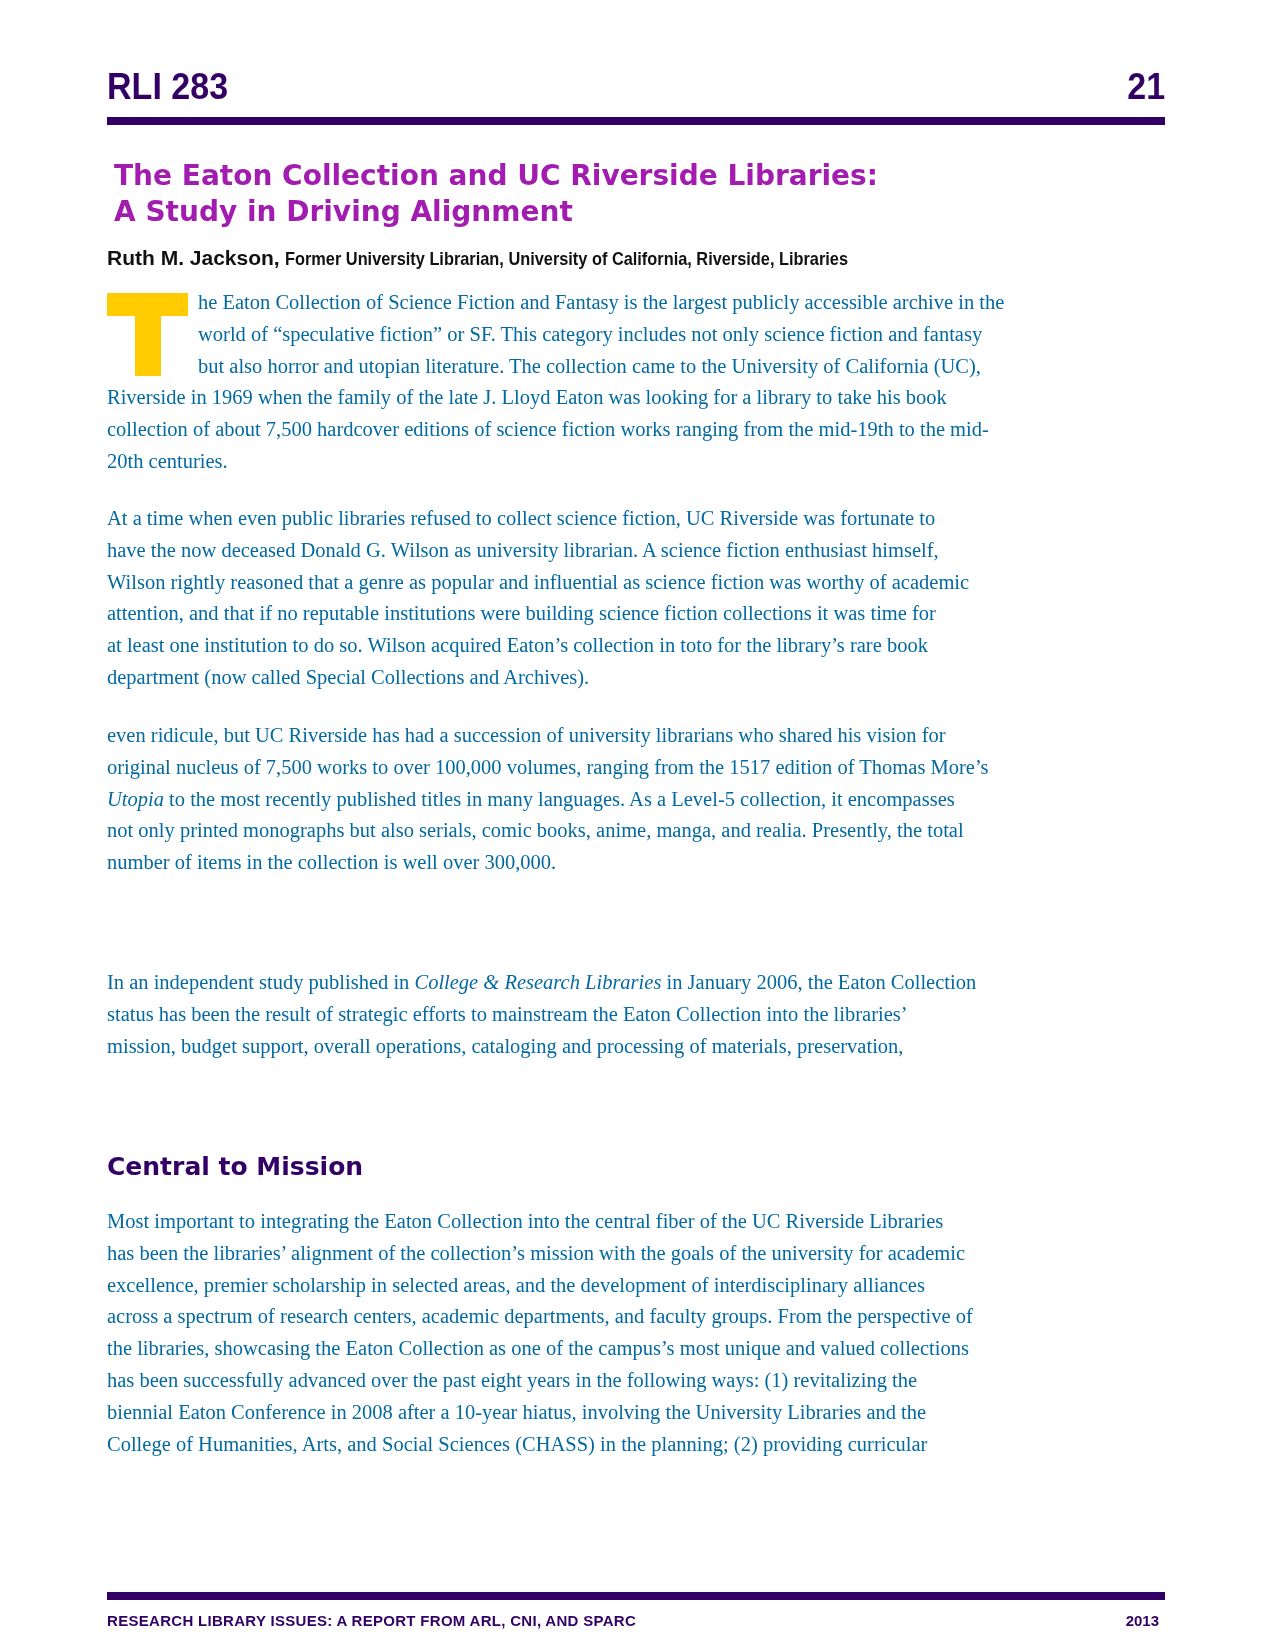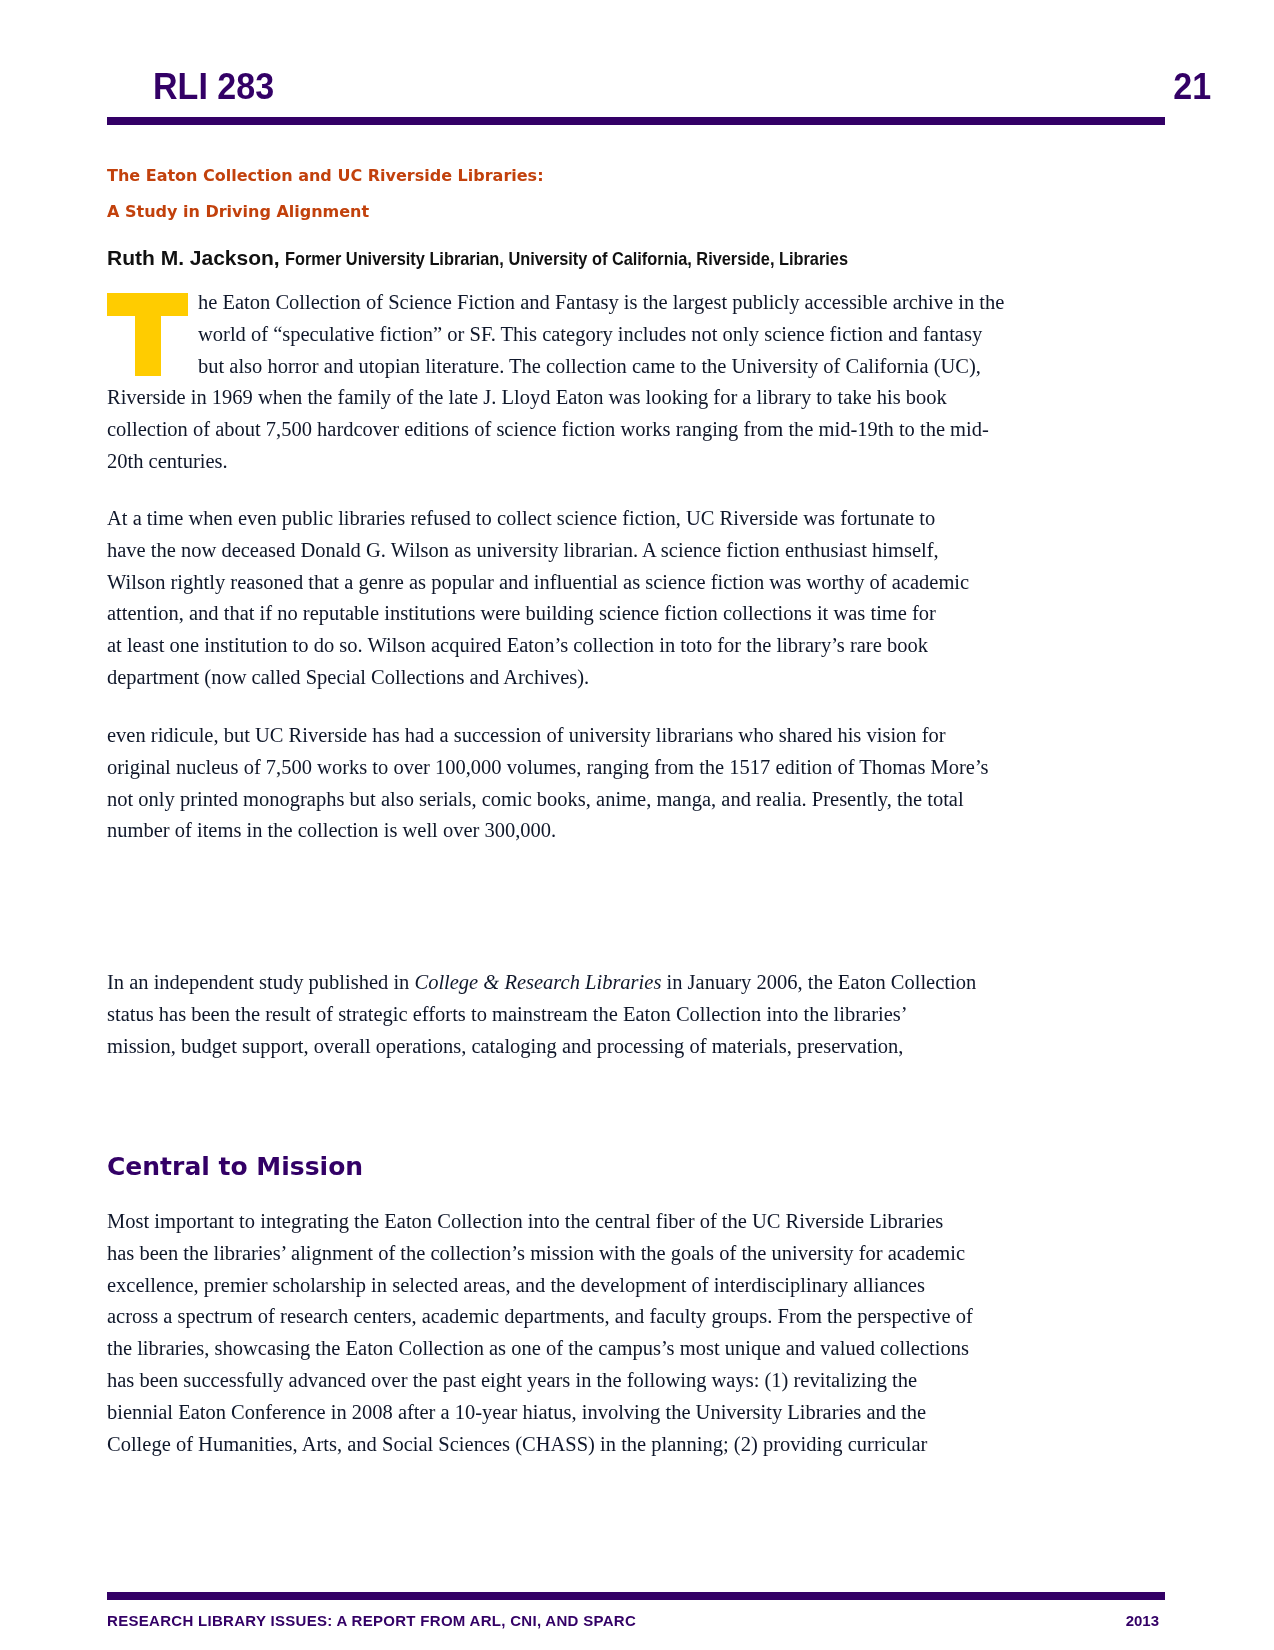--- a/index.html
+++ b/index.html
@@ -1,26 +1,26 @@
 <!DOCTYPE html>
 <html><head>
 <meta charset="utf-8">
 <style>
   html, body { margin: 0; padding: 0; background: #ffffff; }
   body { width: 1274px; height: 1650px; position: relative; overflow: hidden; }
   .page { position: absolute; left: 107px; top: 0; width: 1058px; }
-  .header { position: absolute; top: 66px; left: 0; width: 1058px; height: 44px; margin-left: 46px; }
+  .header { position: absolute; top: 66px; left: 0; width: 1058px; height: 44px; }
   .header .issue { position: absolute; left: 0; top: 0; font-family: "Liberation Sans", sans-serif; font-weight: bold; font-size: 37px; color: #330066; letter-spacing: 0px; transform: scaleX(0.92); transform-origin: left; }
   .header .pageno { position: absolute; right: 0; top: 0; font-family: "Liberation Sans", sans-serif; font-weight: bold; font-size: 37px; color: #330066; transform: scaleX(0.92); transform-origin: right; }
   .rule-top { position: absolute; top: 117px; left: 0; width: 1058px; height: 8px; background: #330066; }
-  .title { position: absolute; top: 158px; left: 0; font-family: "DejaVu Sans", sans-serif; font-weight: bold; font-size: 16px; line-height: 36px; color: #c2410c; }
+  .title { position: absolute; top: 158px; left: 7px; font-family: "DejaVu Sans", sans-serif; font-weight: bold; font-size: 28px; line-height: 36px; color: #a21caf; }
   .byline { position: absolute; top: 246px; left: 0; font-family: Liberation Sans, sans-serif; font-size: 19px; color: #111; white-space: nowrap; }
   .byline .name { font-weight: bold; font-size: 21px; }
   .byline .affil { font-weight: bold; display: inline-block; transform: scaleX(0.86); transform-origin: left; }
-  .body { position: absolute; left: 0; width: 1058px; font-family: "Liberation Serif", serif; font-size: 20.5px; line-height: 31.8px; color: #0f172a; }
+  .body { position: absolute; left: 0; width: 1058px; font-family: "Liberation Serif", serif; font-size: 20.5px; line-height: 31.8px; color: #0369a1; }
   .p1 { top: 287px; }
   .dropcap { float: left; width: 81px; height: 83px; margin: 6px 10px 0 0; position: relative; }
   .dropcap .bar { position: absolute; left: 0; top: 0; width: 81px; height: 23px; background: #ffcc00; }
   .dropcap .stem { position: absolute; left: 28px; top: 0; width: 26px; height: 83px; background: #ffcc00; }
   .p2 { top: 503px; }
   .p3 { top: 720px; }
   .p4 { top: 967px; }
   .section-head { position: absolute; top: 1152px; left: 0; font-family: "DejaVu Sans", sans-serif; font-weight: bold; font-size: 25px; color: #330066; }
   .p5 { top: 1206px; }
   .rule-bottom { position: absolute; top: 1592px; left: 0; width: 1058px; height: 8px; background: #330066; }
@@ -70,20 +70,21 @@
     <span class="line">have the now deceased Donald G. Wilson as university librarian. A science fiction enthusiast himself,</span>
     <span class="line">Wilson rightly reasoned that a genre as popular and influential as science fiction was worthy of academic</span>
     <span class="line">attention, and that if no reputable institutions were building science fiction collections it was time for</span>
     <span class="line">at least one institution to do so. Wilson acquired Eaton’s collection in toto for the library’s rare book</span>
     <span class="line">department (now called Special Collections and Archives).</span>
   </div>
 
   <div class="body p3">
     <span class="line">even ridicule, but UC Riverside has had a succession of university librarians who shared his vision for</span>
     <span class="line">original nucleus of 7,500 works to over 100,000 volumes, ranging from the 1517 edition of Thomas More’s</span>
+    <span class="line"><em>Utopia</em><span> to the most recently published titles in many languages. As a Level-5 collection, it encompasses</span></span>
     <span class="line">not only printed monographs but also serials, comic books, anime, manga, and realia. Presently, the total</span>
     <span class="line">number of items in the collection is well over 300,000.</span>
   </div>
 
   <div class="body p4">
     <span class="line"><span>In an independent study published in </span><em>College &amp; Research Libraries</em><span> in January 2006, the Eaton Collection</span></span>
     <span class="line">status has been the result of strategic efforts to mainstream the Eaton Collection into the libraries’</span>
     <span class="line">mission, budget support, overall operations, cataloging and processing of materials, preservation,</span>
   </div>
 

